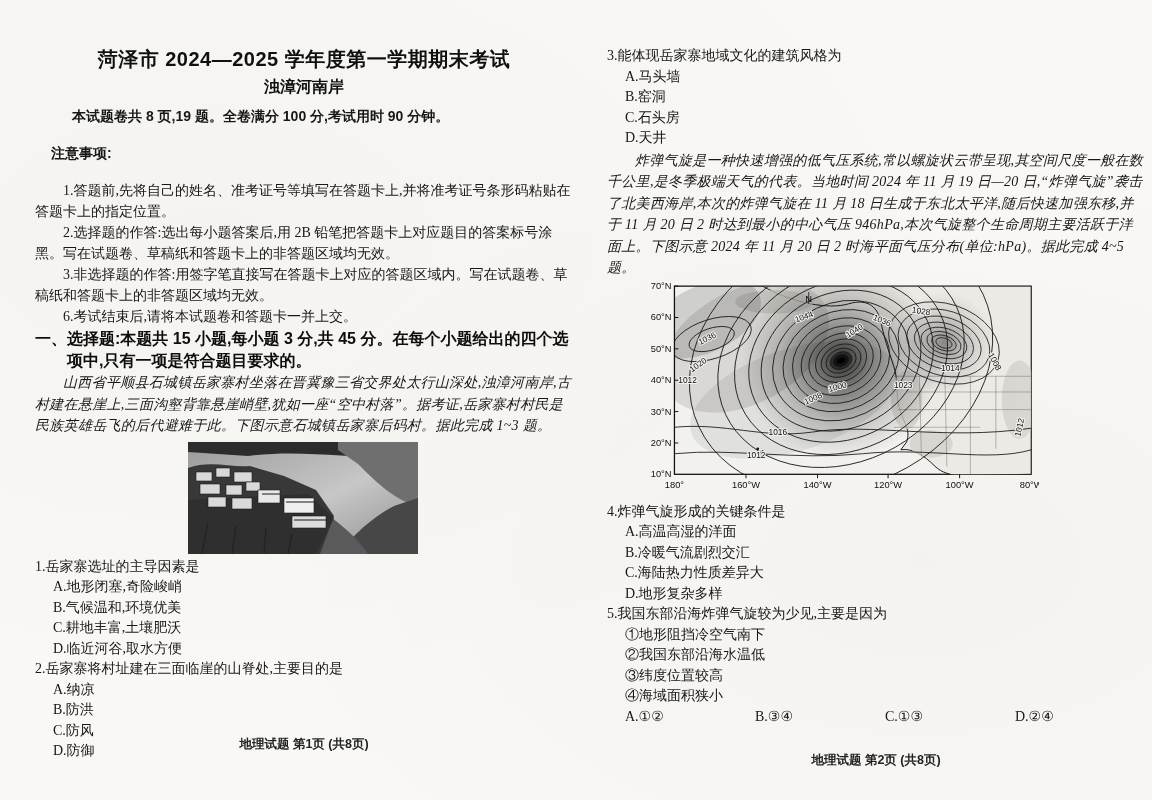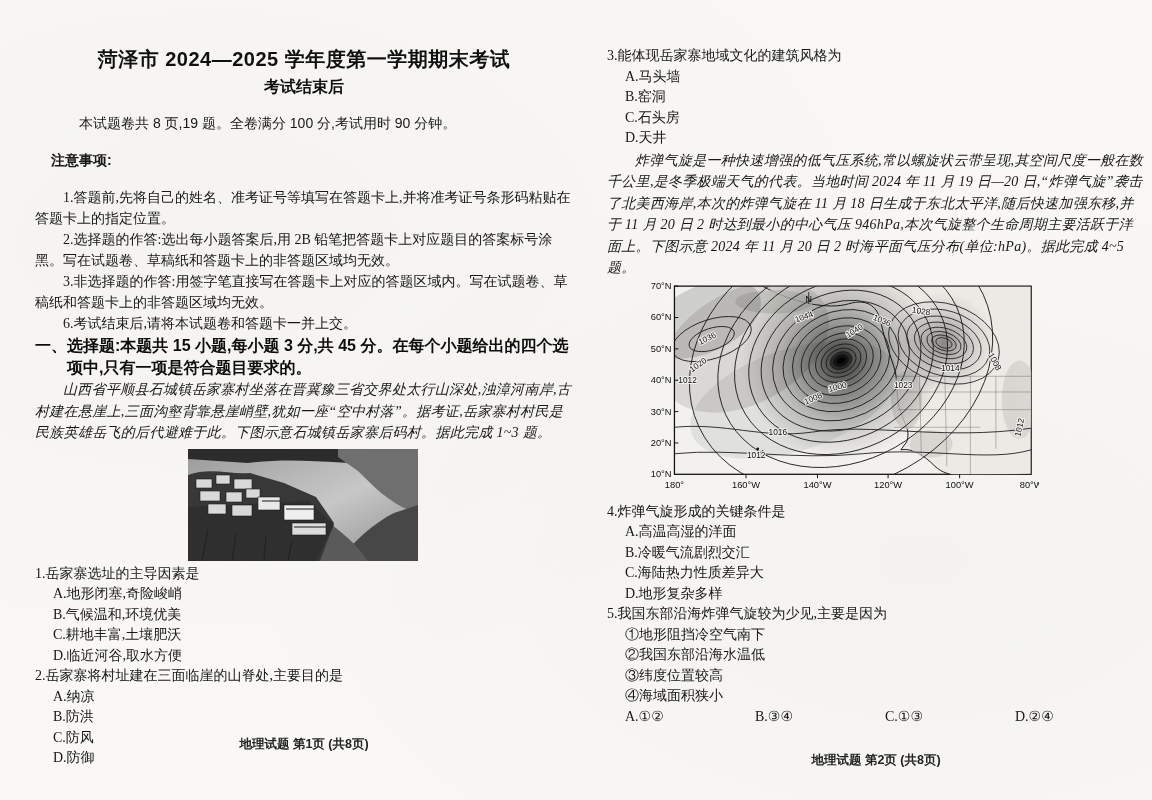--- a/index.html
+++ b/index.html
@@ -14,21 +14,21 @@
       radial-gradient(ellipse at 18% 30%, rgba(0,0,0,0.018), transparent 60%),
       radial-gradient(ellipse at 80% 70%, rgba(0,0,0,0.022), transparent 55%),
       #f9f8f5;}
   .col{position:absolute;top:46px;width:538px;font-size:14px;line-height:21px;}
   .col-left{left:35px;}
   .col-right{left:607px;}
   h1.title{font-family:"Liberation Sans","DejaVu Sans",sans-serif;
     font-size:20px;line-height:26px;font-weight:bold;text-align:center;margin:0 0 5px;letter-spacing:.5px;color:#101010;}
   h2.subtitle{font-family:"Liberation Sans","DejaVu Sans",sans-serif;
     font-size:16px;line-height:20px;font-weight:bold;text-align:center;margin:0 0 5px;color:#101010;}
-  .meta{font-family:"Liberation Sans","DejaVu Sans",sans-serif;font-weight:normal;margin:16px;text-indent:2em;font-size:14px;}
+  .meta{font-family:"Liberation Sans","DejaVu Sans",sans-serif;font-weight:bold;margin:9px;text-indent:2em;font-size:14px;}
   .notice-head{font-family:"Liberation Sans","DejaVu Sans",sans-serif;font-weight:bold;margin:16px;font-size:14px;}
   .notice{margin:0;text-indent:2em;}
   .section-head{font-family:"Liberation Sans","DejaVu Sans",sans-serif;font-weight:bold;
     margin:1px 0 0;font-size:16px;line-height:21.5px;padding-left:2em;text-indent:-2em;color:#0d0d0d;}
   .passage{margin:1px 0 0;text-indent:2em;font-style:italic;line-height:21.5px;letter-spacing:.3px;}
   .question{margin:0;}
   .stem{margin:0;line-height:20.5px;}
   .opt{margin:0;line-height:20.5px;padding-left:18px;}
   .item{margin:0;line-height:20.5px;padding-left:18px;}
   .answer-row{display:flex;line-height:20.5px;padding-left:18px;}
@@ -43,21 +43,21 @@
   .iso{font-size:8.5px;fill:#0e0e0e;paint-order:stroke;stroke:#f2f1ee;stroke-width:2px;}
   .axis{font-size:9.5px;fill:#0e0e0e;}
 </style>
 </head>
 <body>
 
 <div class="sheet">
 
   <section class="col col-left">
     <h1 class="title">菏泽市 2024—2025 学年度第一学期期末考试</h1>
-    <h2 class="subtitle">考试结束后</h2>
+    <h2 class="subtitle">浊漳河南岸</h2>
     <p class="meta">本试题卷共 8 页,19 题。全卷满分 100 分,考试用时 90 分钟。</p>
     <p class="notice-head">注意事项:</p>
     <p class="notice">1.答题前,先将自己的姓名、准考证号等填写在答题卡上,并将准考证号条形码粘贴在答题卡上的指定位置。</p>
     <p class="notice">2.选择题的作答:选出每小题答案后,用 2B 铅笔把答题卡上对应题目的答案标号涂黑。写在试题卷、草稿纸和答题卡上的非答题区域均无效。</p>
     <p class="notice">3.非选择题的作答:用签字笔直接写在答题卡上对应的答题区域内。写在试题卷、草稿纸和答题卡上的非答题区域均无效。</p>
     <p class="notice">6.考试结束后,请将本试题卷和答题卡一并上交。</p>
     <p class="section-head">一、选择题:本题共 15 小题,每小题 3 分,共 45 分。在每个小题给出的四个选项中,只有一项是符合题目要求的。</p>
     <p class="passage">山西省平顺县石城镇岳家寨村坐落在晋冀豫三省交界处太行山深处,浊漳河南岸,古村建在悬崖上,三面沟壑背靠悬崖峭壁,犹如一座“空中村落”。据考证,岳家寨村村民是民族英雄岳飞的后代避难于此。下图示意石城镇岳家寨后码村。据此完成 1~3 题。</p>
 
     <figure class="photo">

